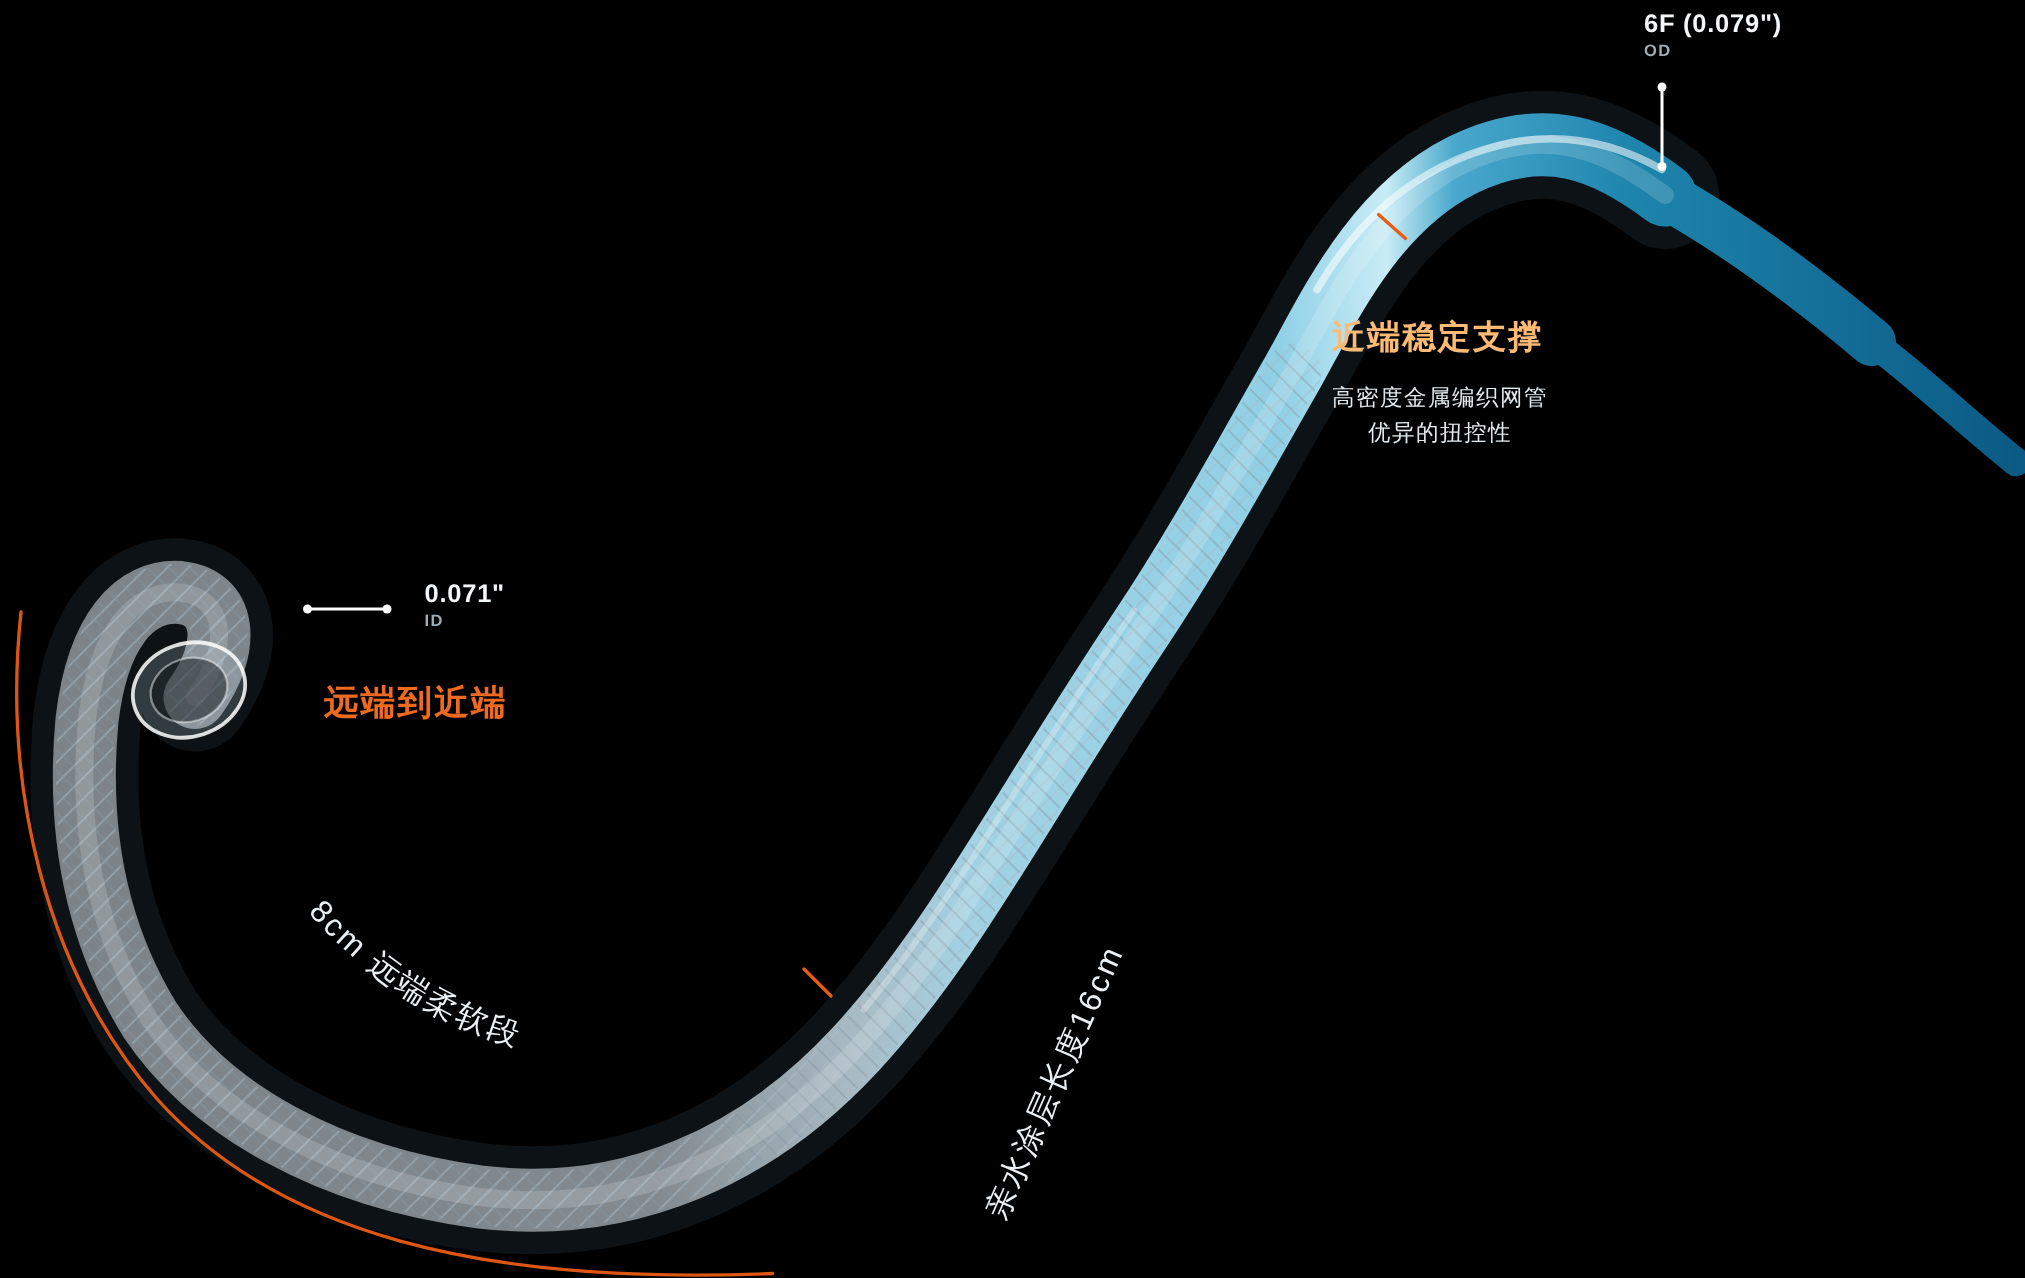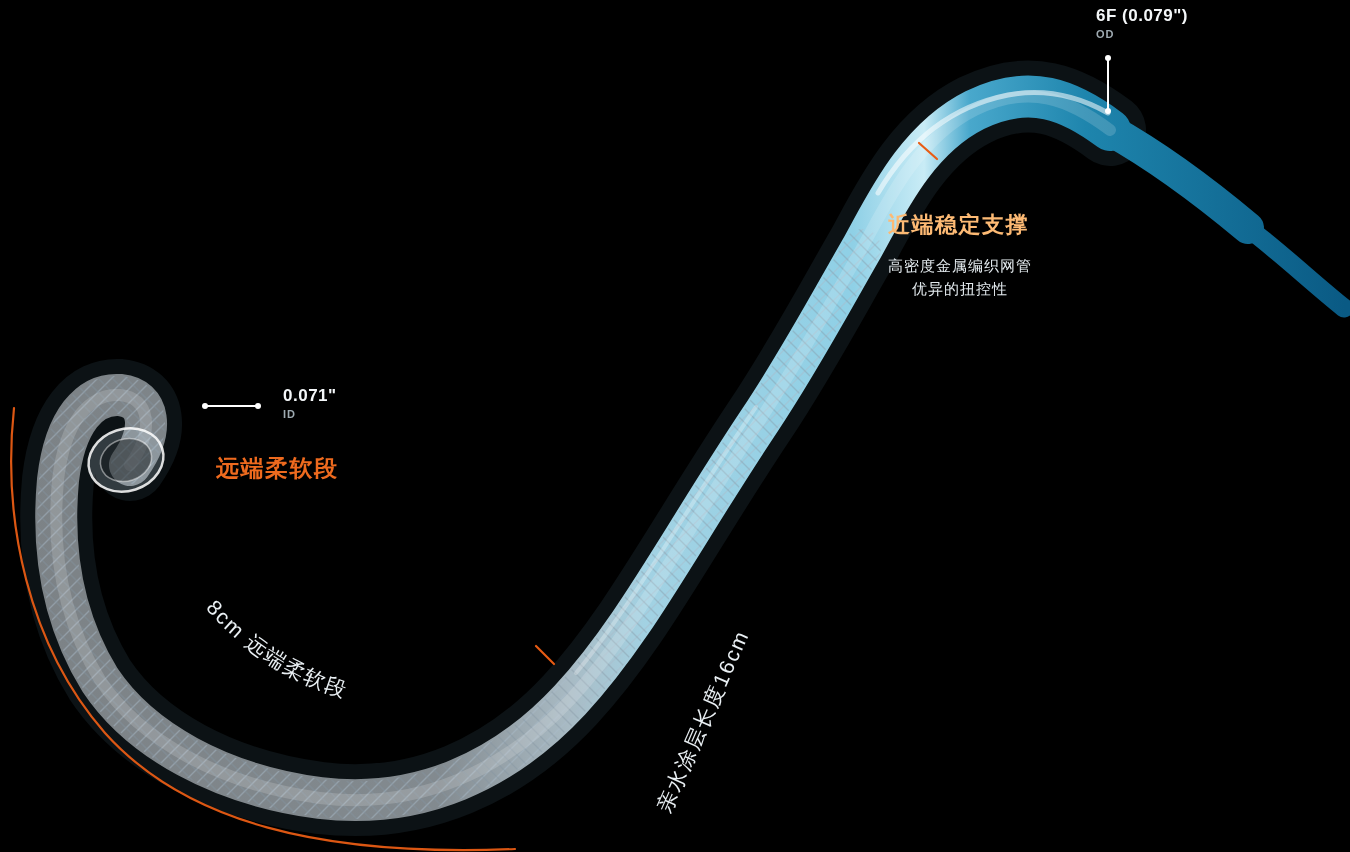--- a/index.html
+++ b/index.html
@@ -99,16 +99,16 @@
       <div>优异的扭控性</div>
     </div>
   </div>
 
   <div class="label" style="left:283px;top:386px;">
     <div class="measure-value">0.071"</div>
     <div class="measure-sub">ID</div>
   </div>
 
   <div class="label zh-title-multi" style="left:216px;top:450px;">
-    <div>远端柔软段</div>
+    <div>远端到近端</div>
   </div>
 
 </div>
 
 </body></html>

